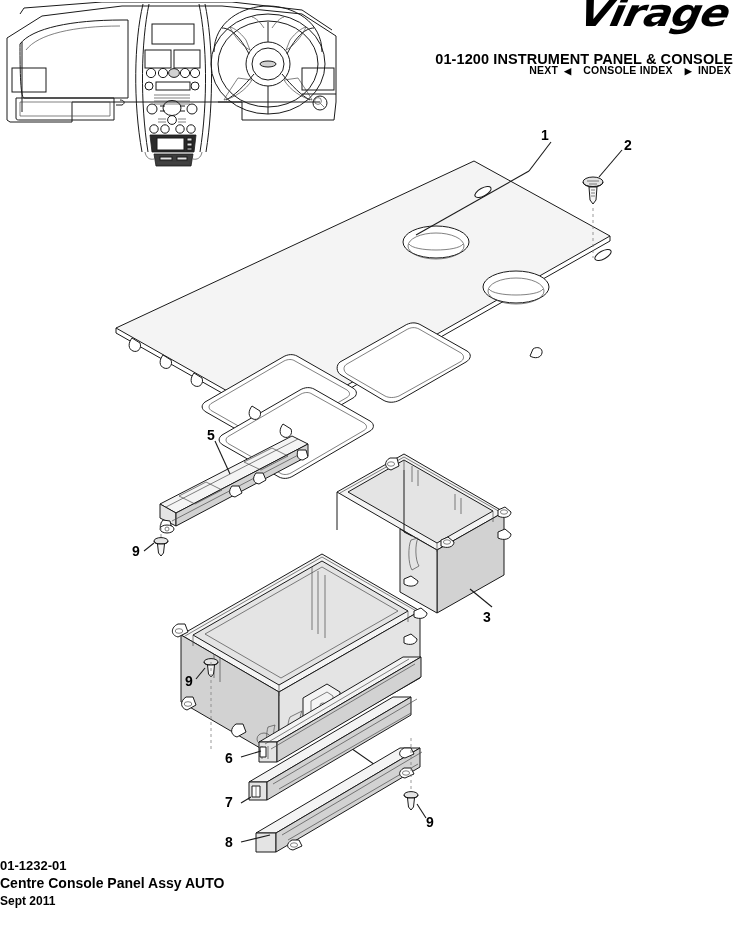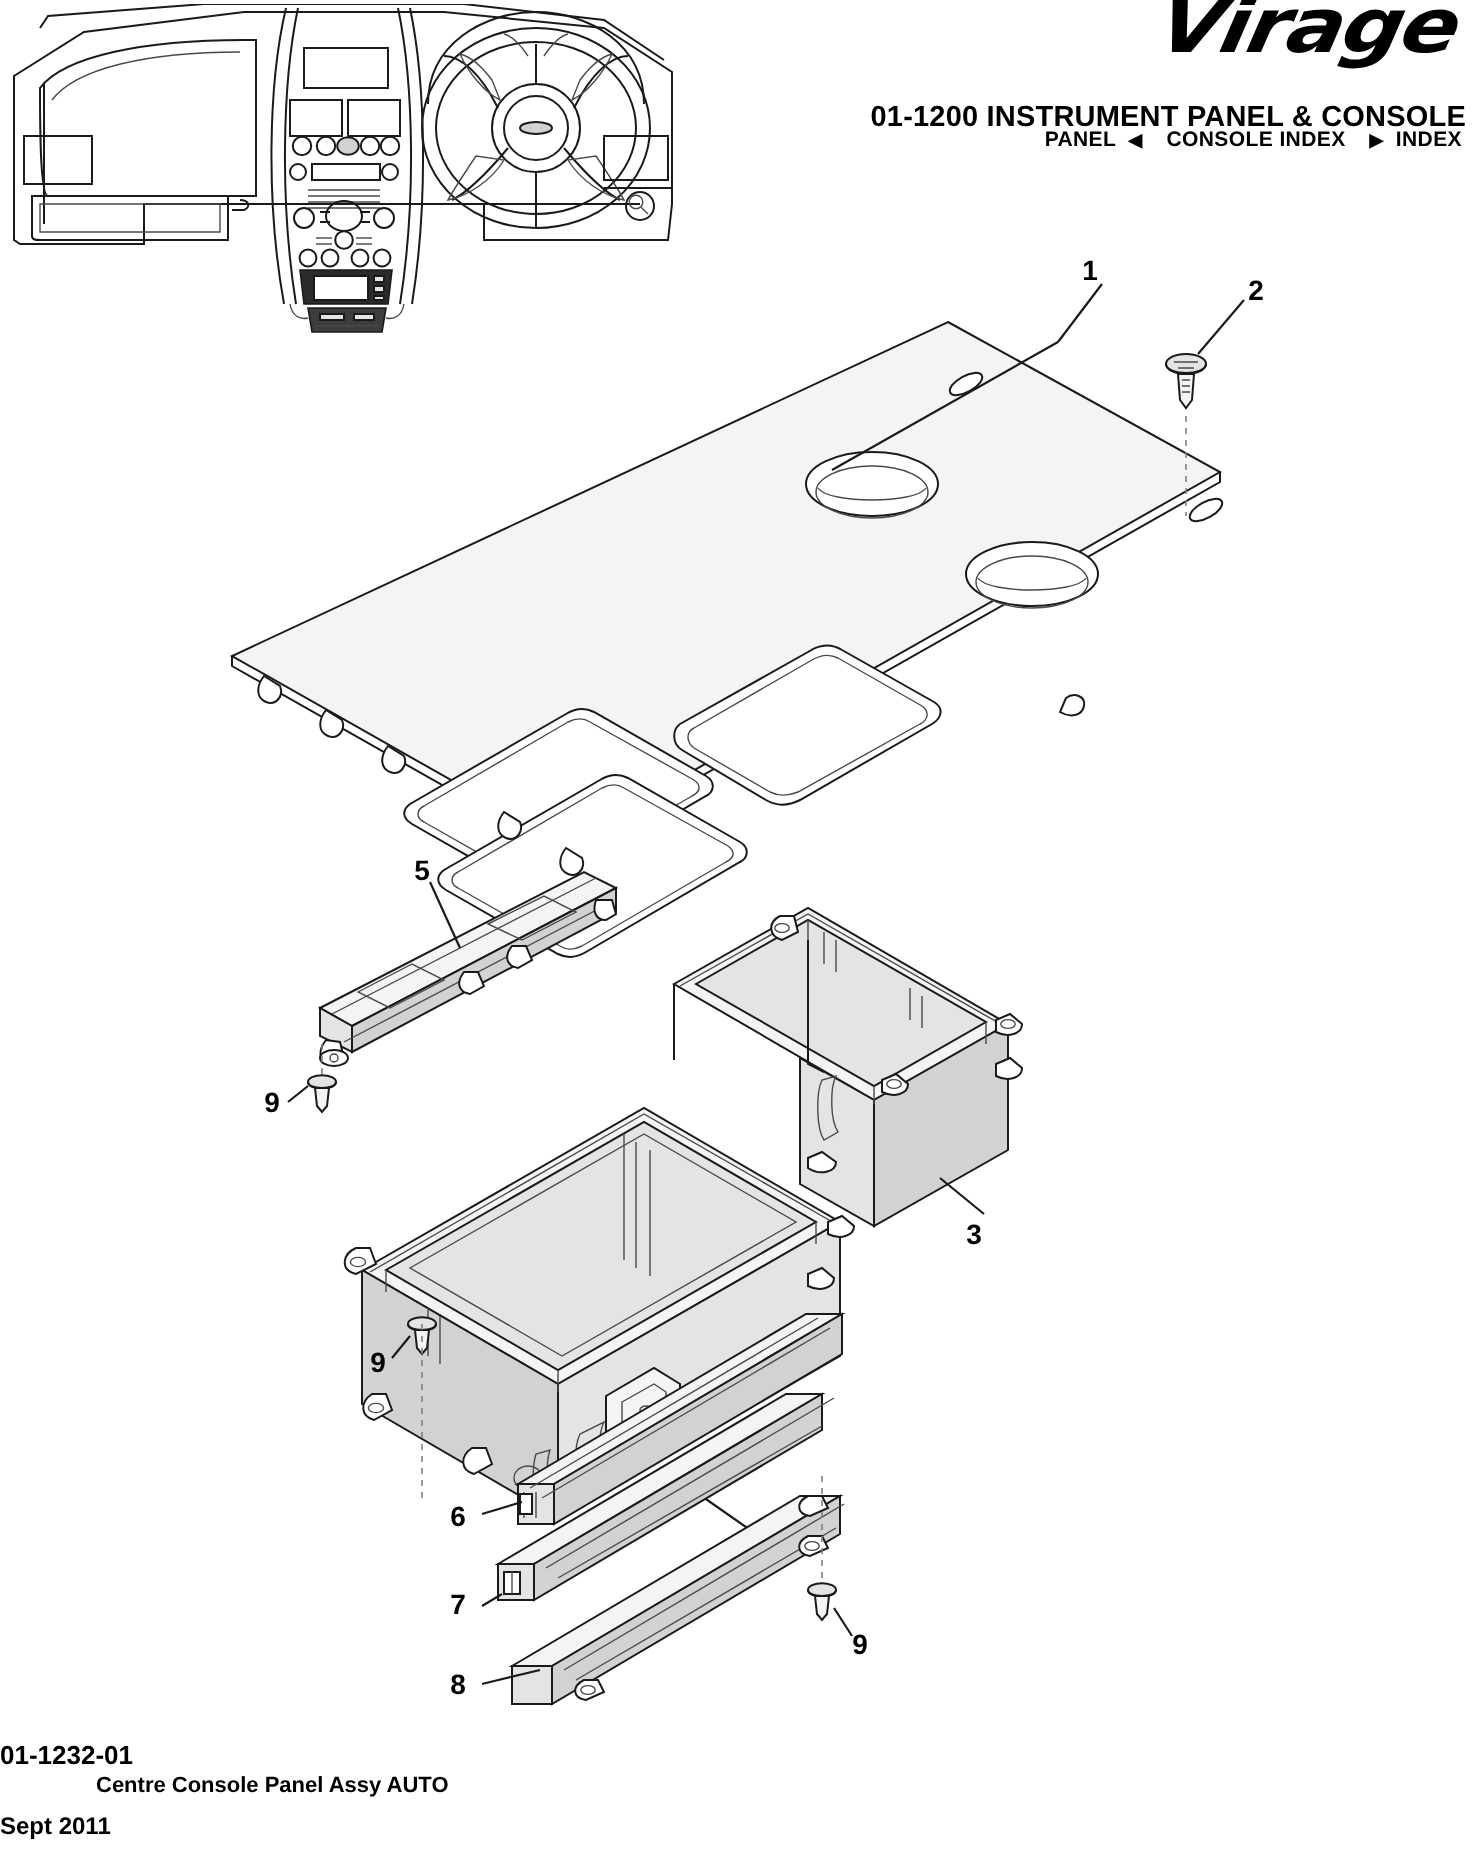--- a/index.html
+++ b/index.html
@@ -78,36 +78,35 @@
     top: 130px;
     left: 0;
     width: 737px;
     height: 735px;
   }
 
   
   .footer {
     position: absolute;
     left: 0;
-    bottom: 0;
+    bottom: 12px;
     width: 670px;
     height: 60px;
   }
   .footer-code {
     position: absolute;
     left: 0; top: 4px;
     font-size: 13px;
     font-weight: bold;
   }
   .footer-desc {
     position: absolute;
     left: 0; top: 21px;
-    font-size: 11px;
-    font-weight: bold;
-    padding-left: 48px;
+    font-size: 14px;
+    font-weight: bold;
   }
   .footer-date {
     position: absolute;
     left: 0; top: 40px;
     font-size: 12px;
     font-weight: bold;
   }
   .footer-link {
     position: absolute;
     right: 2px; top: 38px;
@@ -138,21 +137,21 @@
 </head>
 <body>
 
 <div class="header">
 
   <div class="brand-logo">Virage</div>
 
   <div class="doc-title">01-1200 INSTRUMENT PANEL &amp; CONSOLE</div>
 
   <div class="nav-bar">
-    <span class="nav-item">PANEL</span><span class="nav-gap-sm"></span><span class="arrow">◀</span><span class="nav-gap"></span><span class="nav-item">CONSOLE INDEX</span><span class="nav-gap"></span><span class="arrow">▶</span><span class="nav-gap-sm"></span><span class="nav-item">INDEX</span>
+    <span class="nav-item">NEXT</span><span class="nav-gap-sm"></span><span class="arrow">◀</span><span class="nav-gap"></span><span class="nav-item">CONSOLE INDEX</span><span class="nav-gap"></span><span class="arrow">▶</span><span class="nav-gap-sm"></span><span class="nav-item">INDEX</span>
   </div>
 </div>
 
 <div class="dash-thumb">
 <svg width="340" height="180" viewBox="0 0 340 180">
 
   <path class="ln" d="M5 36 L5 118 L8 120 L70 120 L70 100 L240 100 L240 118 L300 118 L332 118
                       L334 100 L334 34 L300 12 L220 4 L120 4 L40 14 Z"></path>
   <path class="ln" d="M18 12 L22 6 L100 0 L230 0 L300 8 L330 28"></path>
   <path class="ln" d="M20 40 L20 110"></path>

